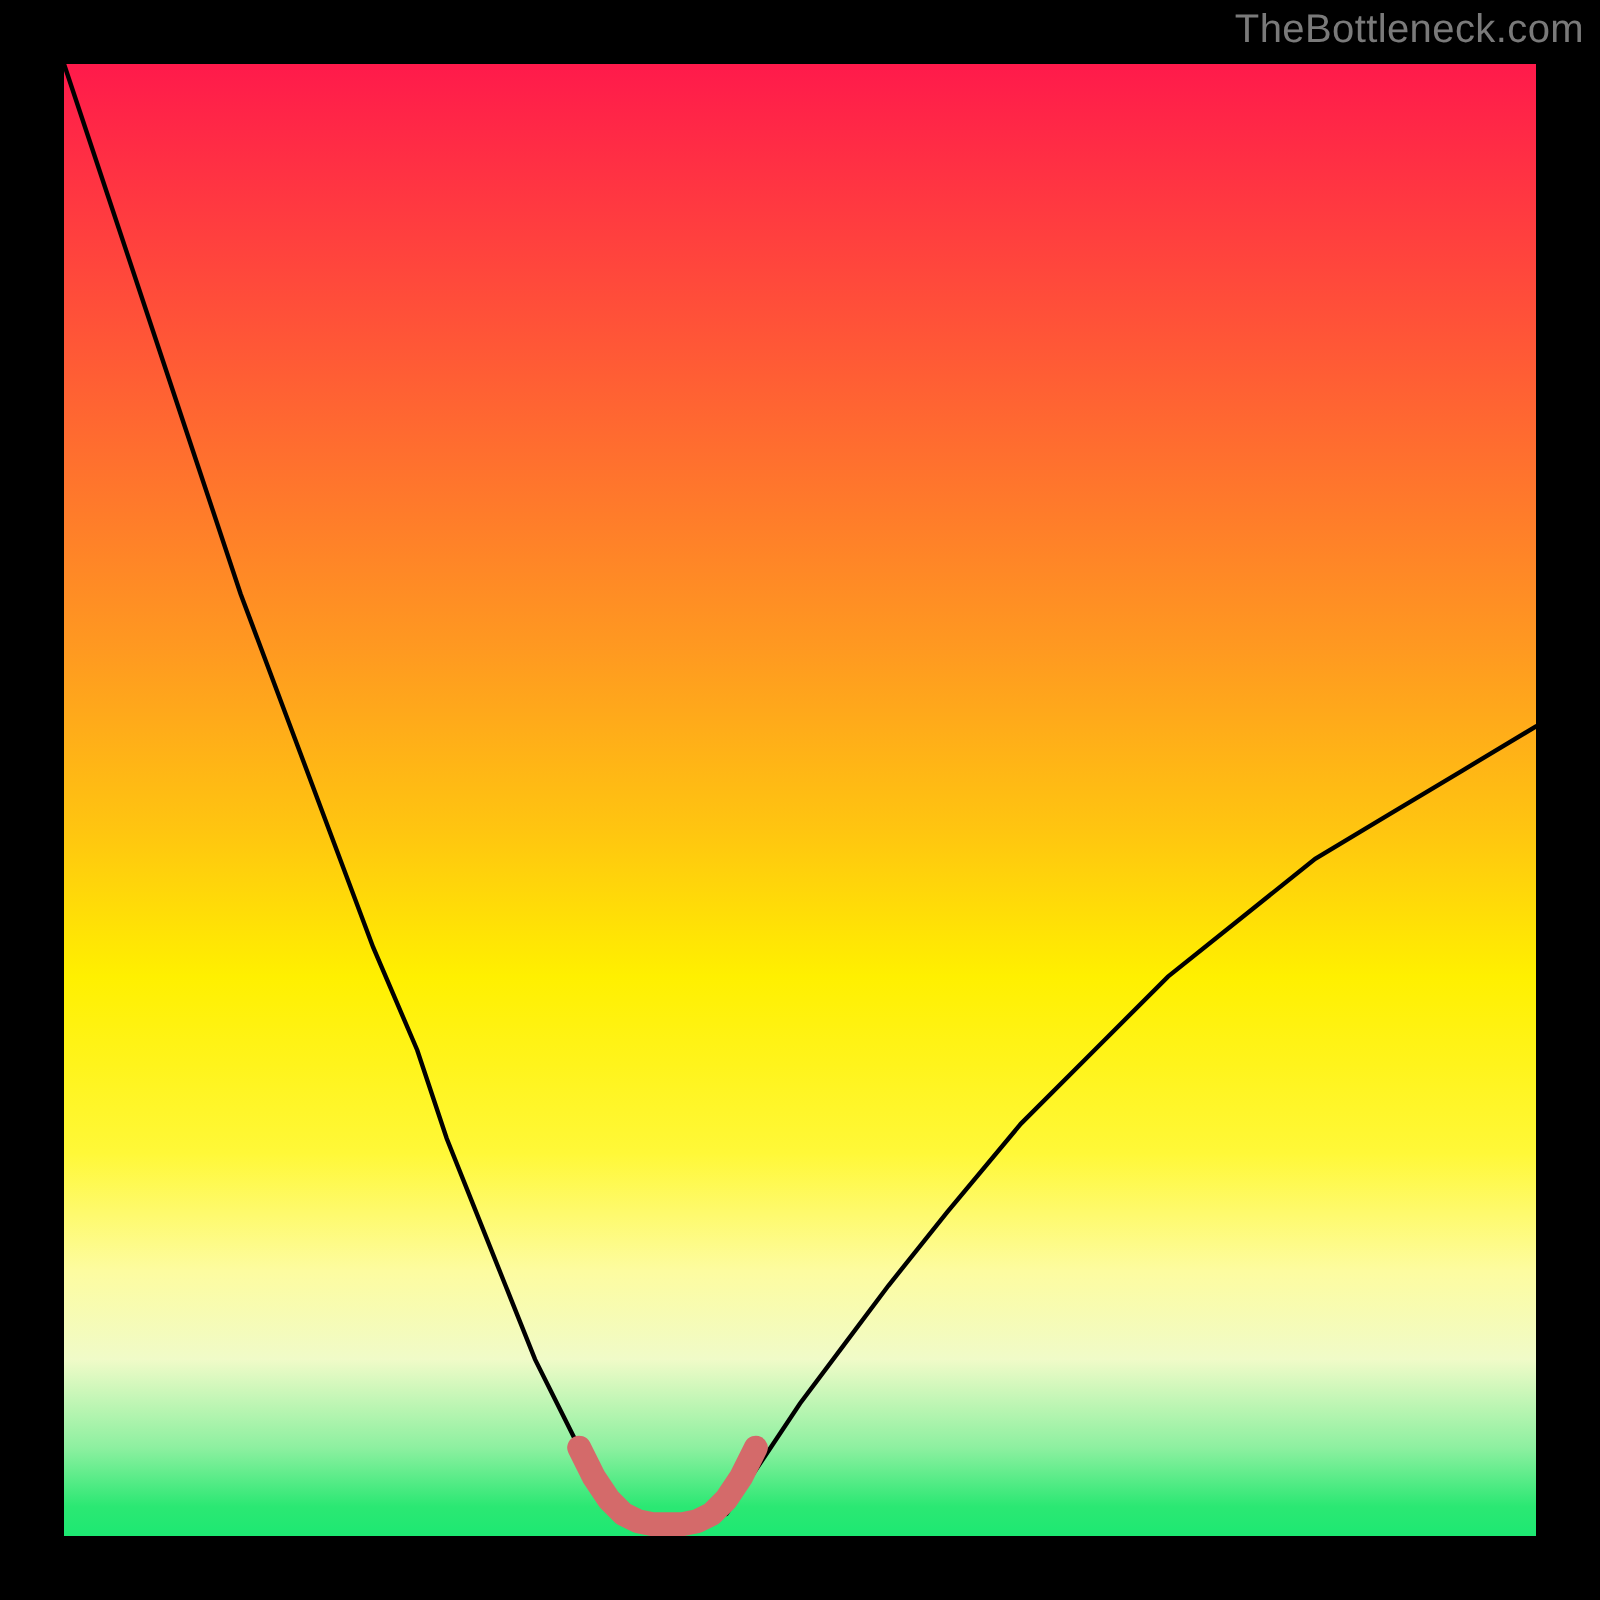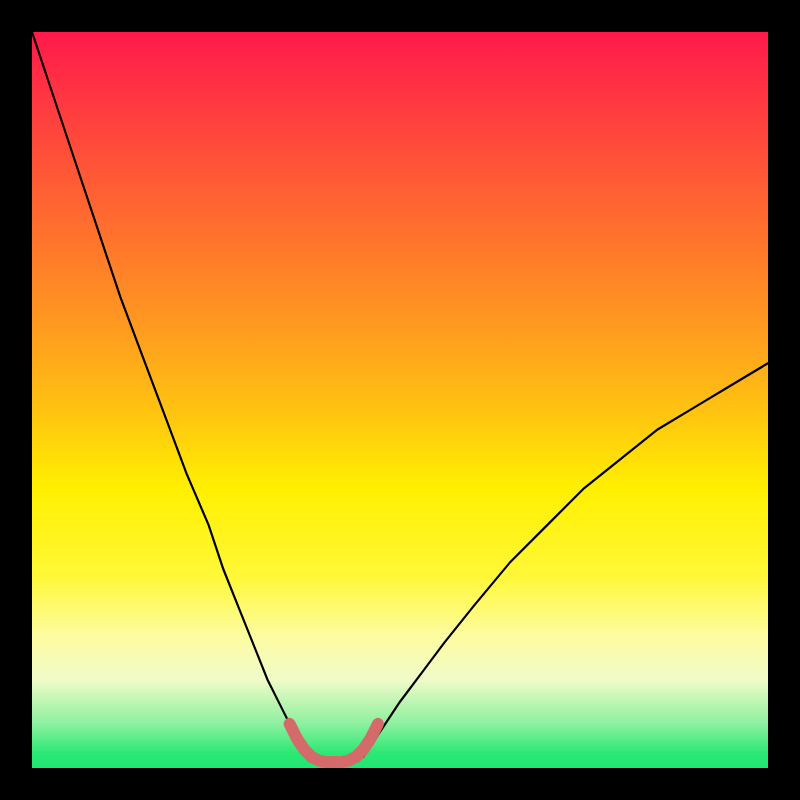--- a/index.html
+++ b/index.html
@@ -70,13 +70,14 @@
 
   <div class="plot-area">
     <div class="gradient"></div>
     <svg class="curves" viewBox="0 0 736 736" preserveAspectRatio="none">
       <path d="M0.00 0.00 L22.08 66.24 L44.16 132.48 L66.24 198.72 L88.32 264.96 L110.40 323.84 L132.48 382.72 L154.56 441.60 L176.64 493.12 L191.36 537.28 L206.08 574.08 L220.80 610.88 L235.52 647.68 L250.24 677.12 L257.60 691.84 L264.96 706.56 L272.32 717.60 L279.68 724.96" fill="none" stroke="#000000" stroke-width="2.2" stroke-linecap="round" id="path-left"></path>
       <path d="M331.20 724.96 L338.56 713.92 L353.28 691.84 L368.00 669.76 L390.08 640.32 L412.16 610.88 L441.60 574.08 L478.40 529.92 L515.20 493.12 L552.00 456.32 L588.80 426.88 L625.60 397.44 L662.40 375.36 L699.20 353.28 L736.00 331.20" fill="none" stroke="#000000" stroke-width="2.2" stroke-linecap="round" id="path-right"></path>
       <path d="M257.60 691.84 L264.96 706.56 L272.32 717.60 L279.68 724.96 L287.04 728.64 L294.40 730.11 L301.76 730.11 L309.12 730.11 L316.48 728.64 L323.84 724.96 L331.20 717.60 L338.56 706.56 L345.92 691.84" fill="none" stroke="#d46a6a" stroke-width="12" stroke-linecap="round" stroke-linejoin="round" id="path-bottom"></path>
     </svg>
   </div>
 
+  <div class="watermark">TheBottleneck.com</div>
 </div>
 
 </body></html>

